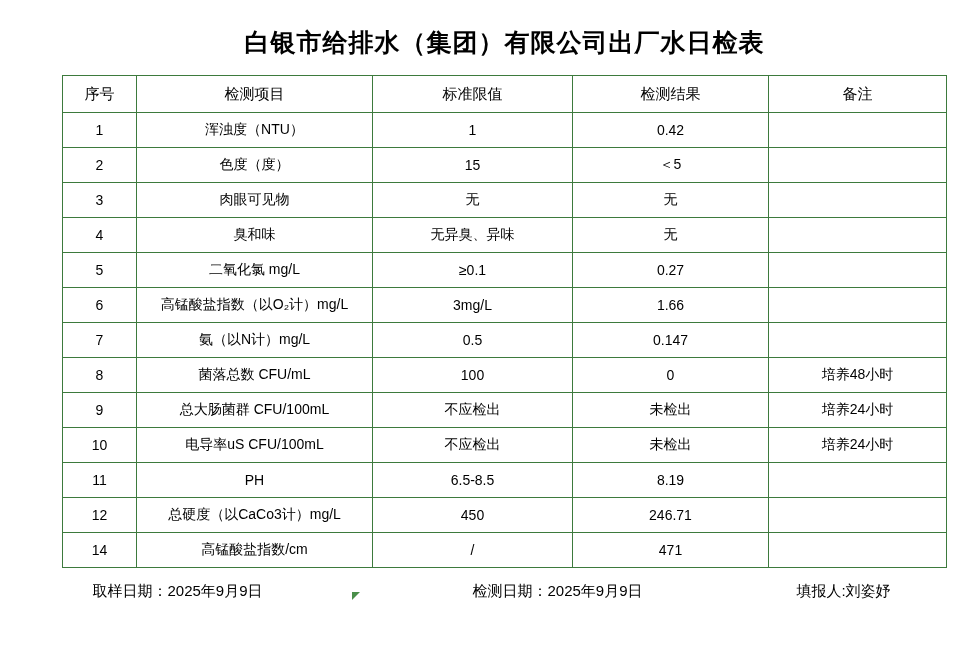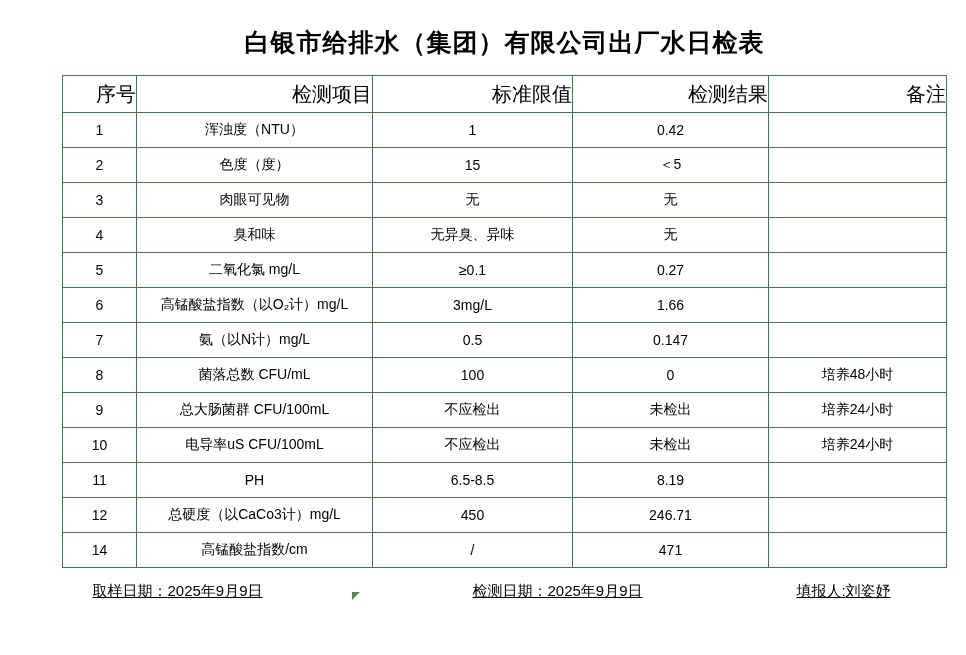--- a/index.html
+++ b/index.html
@@ -41,22 +41,21 @@
     text-align: center;
     vertical-align: middle;
     font-size: 14px;
     font-weight: normal;
     padding: 0;
     height: 34px;
     font-family: "Liberation Sans", sans-serif;
   }
   table.report thead td {
     height: 36px;
-    font-size: 20px;
-    text-align: right;
+    font-size: 15px;
   }
   col.c1 { width: 74px; }
   col.c2 { width: 236px; }
   col.c3 { width: 200px; }
   col.c4 { width: 196px; }
   col.c5 { width: 178px; }
 
   .cell-cn {
     font-size: 15px;
     margin-left: 40px;
@@ -65,21 +64,20 @@
     font-family: "Liberation Serif", serif;
     font-size: 15px;
   }
   .footer {
     margin: 0 auto;
     width: 884px;
     display: flex;
     align-items: center;
     padding-top: 14px;
     font-size: 15px;
-    text-decoration: underline;
   }
   .footer .f1 { width: 300px; text-align: left; padding-left: 30px; }
   .footer .f2 { width: 330px; text-align: center; }
   .footer .f3 { flex: 1; text-align: center; padding-left: 18px; }
   .footer .val {
     font-family: "Liberation Sans", sans-serif;
   }
   .corner-mark {
     position: absolute;
     left: 352px;

